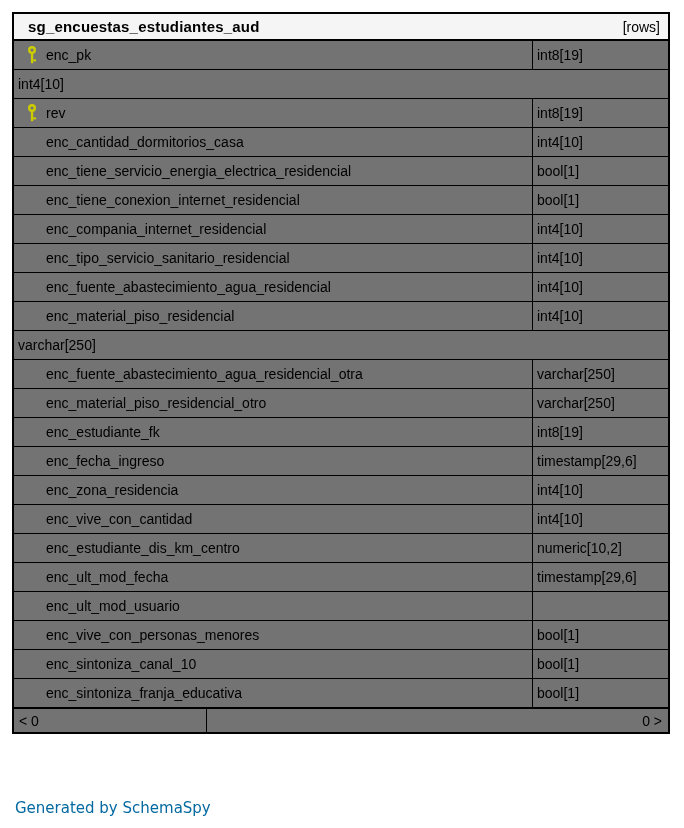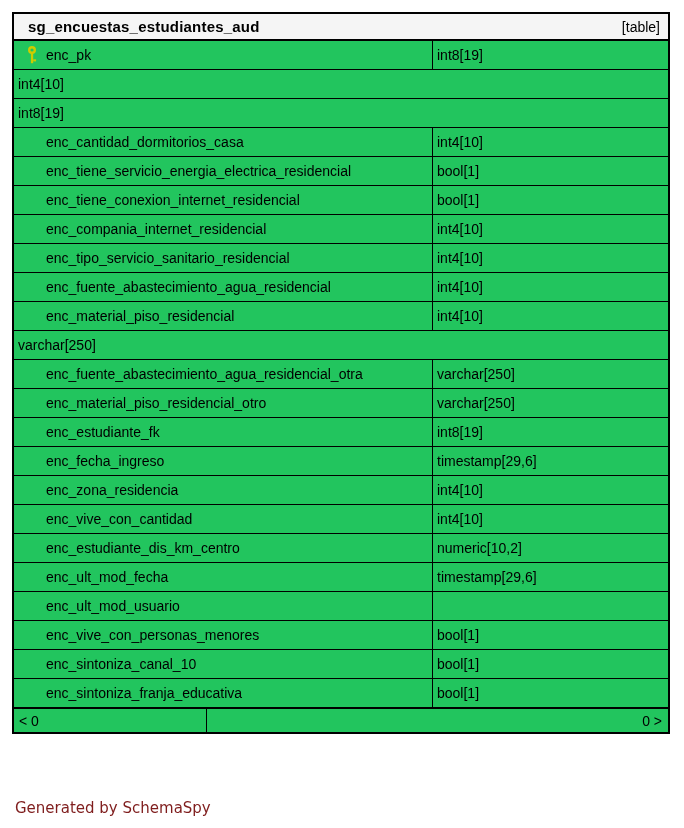--- a/index.html
+++ b/index.html
@@ -10,21 +10,21 @@
     height: 828px;
     font-family: "Liberation Sans", sans-serif;
     color: #000000;
   }
   .dbtable {
     position: absolute;
     left: 12px;
     top: 12px;
     width: 654px;
     border: 2px solid var(--border-color, #000);
-    background: #22c55e;
+    background: #737373;
   }
   .thead {
     display: flex;
     justify-content: space-between;
     align-items: center;
     height: 27px;
     background: var(--header-bg, #f5f5f5);
     border-bottom: 2px solid var(--border-color, #000);
     padding: 0 8px 0 14px;
     box-sizing: border-box;
@@ -37,21 +37,21 @@
   .badge {
     font-size: 14px;
   }
   .trow {
     display: flex;
     height: 28px;
     border-bottom: 1px solid var(--border-color, #000);
     align-items: stretch;
   }
   .cell-name {
-    width: 419px;
+    width: 519px;
     flex: none;
     display: flex;
     align-items: center;
     padding-left: 13px;
     border-right: 1px solid var(--border-color, #000);
     box-sizing: border-box;
     overflow: hidden;
   }
   .key-wrap {
     width: 19px;
@@ -100,30 +100,30 @@
     flex: 1;
     justify-content: flex-end;
     padding-right: 6px;
   }
   .caption {
     position: absolute;
     left: 15px;
     top: 799px;
     font-family: "DejaVu Sans", sans-serif;
     font-size: 15px;
-    color: #7f1d1d;
+    color: #0369a1;
   }
 </style>
 </head>
 <body>
 
 <div class="dbtable">
   <div class="thead">
     <span class="title">sg_encuestas_estudiantes_aud</span>
-    <span class="badge">[table]</span>
+    <span class="badge">[rows]</span>
   </div>
   <div id="rows">
   <div class="trow">
     <div class="cell-name">
       <span class="key-wrap">
         <svg width="11" height="18" viewBox="0 0 11 18" aria-hidden="true">
           <circle cx="5" cy="4" r="2.8" fill="none" stroke="currentColor" stroke-width="2.4"></circle>
           <rect x="3.9" y="6.6" width="2.3" height="10.6" fill="currentColor"></rect>
           <rect x="6.2" y="13.3" width="2.9" height="2.1" fill="currentColor"></rect>
         </svg>
@@ -131,20 +131,30 @@
       <span class="col-name">enc_pk</span>
     </div>
     <div class="cell-type">int8[19]</div>
   </div>
 
   <div class="trow">
     <div class="cell-type">int4[10]</div>
   </div>
 
   <div class="trow">
+    <div class="cell-name">
+      <span class="key-wrap">
+        <svg width="11" height="18" viewBox="0 0 11 18" aria-hidden="true">
+          <circle cx="5" cy="4" r="2.8" fill="none" stroke="currentColor" stroke-width="2.4"></circle>
+          <rect x="3.9" y="6.6" width="2.3" height="10.6" fill="currentColor"></rect>
+          <rect x="6.2" y="13.3" width="2.9" height="2.1" fill="currentColor"></rect>
+        </svg>
+      </span>
+      <span class="col-name">rev</span>
+    </div>
     <div class="cell-type">int8[19]</div>
   </div>
 
 
   <div class="trow">
     <div class="cell-name">
       <span class="key-wrap">
         <svg width="11" height="18" viewBox="0 0 11 18" aria-hidden="true" style="visibility: hidden;">
           <circle cx="5" cy="4" r="2.8" fill="none" stroke="currentColor" stroke-width="2.4"></circle>
           <rect x="3.9" y="6.6" width="2.3" height="10.6" fill="currentColor"></rect>

